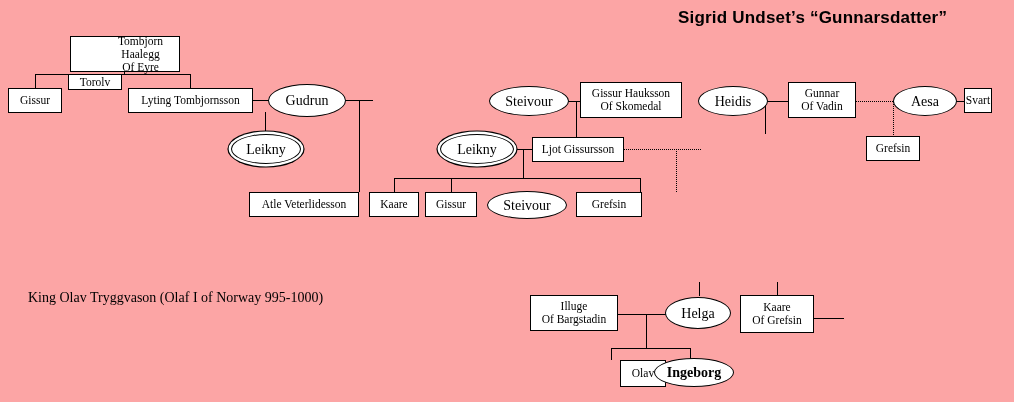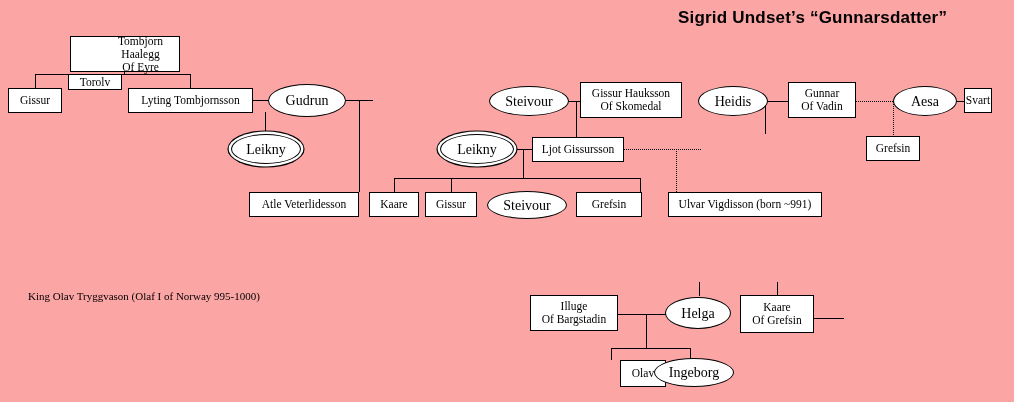--- a/index.html
+++ b/index.html
@@ -12,21 +12,21 @@
     font-weight:bold;
     font-size:17px;
     letter-spacing:0.2px;
     white-space:nowrap;
     color:#000;
   }
 
   .note{
     position:absolute;
     font-family:"Liberation Serif","DejaVu Serif",serif;
-    font-size:11px;
+    font-size:14px;
     white-space:nowrap;
     color:#000;
   }
 
   
   .nbox{
     position:absolute;
     box-sizing:border-box;
     border:1.3px solid #000;
     background:#fff;
@@ -134,21 +134,20 @@
   <div class="dot dotv" style="left:893px;top:101px;height:36px;"></div>
   <div class="nbox" style="left:866px;top:136px;width:54px;height:25px;">Grefsin</div>
 
   <div class="nell dbl" style="left:440px;top:134px;width:74px;height:30px;">Leikny</div>
   <div class="ln lnh" style="left:512px;top:149px;width:22px;"></div>
   <div class="nbox" style="left:532px;top:137px;width:92px;height:25px;">Ljot Gissursson</div>
 
   <div class="dot doth" style="left:623px;top:149px;width:78px;"></div>
 
   <div class="dot dotv" style="left:676px;top:149px;height:43px;"></div>
-  <div class="nbox" style="left:668px;top:192px;width:154px;height:25px;">Ulvar Vigdisson (born ~991)</div>
 
   <div class="ln lnv" style="left:523px;top:149px;height:29px;"></div>
   <div class="ln lnh" style="left:394px;top:178px;width:247px;"></div>
   <div class="ln lnv" style="left:394px;top:178px;height:14px;"></div>
   <div class="ln lnv" style="left:451px;top:178px;height:14px;"></div>
   <div class="ln lnv" style="left:640px;top:178px;height:14px;"></div>
 
   <div class="nbox" style="left:369px;top:192px;width:50px;height:25px;">Kaare</div>
   <div class="nbox" style="left:425px;top:192px;width:52px;height:25px;">Gissur</div>
   <div class="nell" style="left:487px;top:191px;width:80px;height:28px;">Steivour</div>
@@ -165,15 +164,15 @@
   <div class="nbox" style="left:740px;top:295px;width:74px;height:38px;">Kaare
 Of Grefsin</div>
   <div class="ln lnh" style="left:812px;top:318px;width:32px;"></div>
 
   <div class="ln lnv" style="left:646px;top:314px;height:34px;"></div>
   <div class="ln lnh" style="left:611px;top:348px;width:80px;"></div>
   <div class="ln lnv" style="left:611px;top:348px;height:12px;"></div>
   <div class="ln lnv" style="left:690px;top:348px;height:12px;"></div>
 
   <div class="nbox" style="left:620px;top:360px;width:46px;height:27px;">Olav</div>
-  <div class="nell" style="left:654px;top:358px;width:80px;height:29px;">Ingeborg</div>
+  <div class="nell" style="left:654px;top:358px;width:80px;height:29px;font-weight:bold;">Ingeborg</div>
 
 </div>
 
 </body></html>

